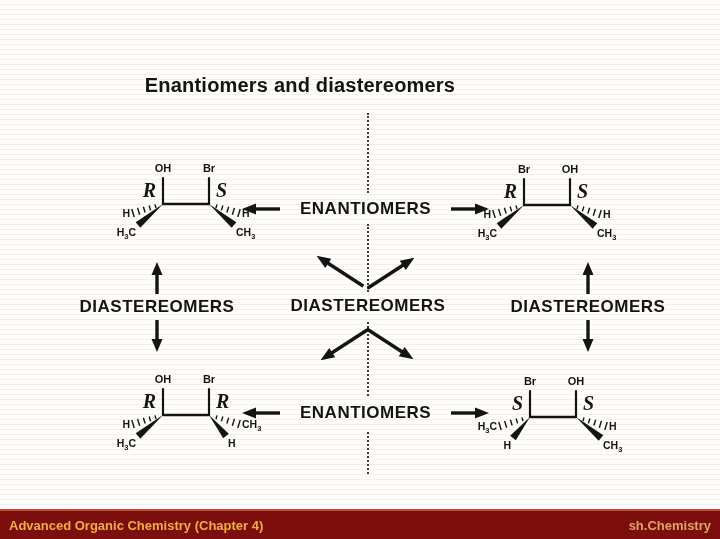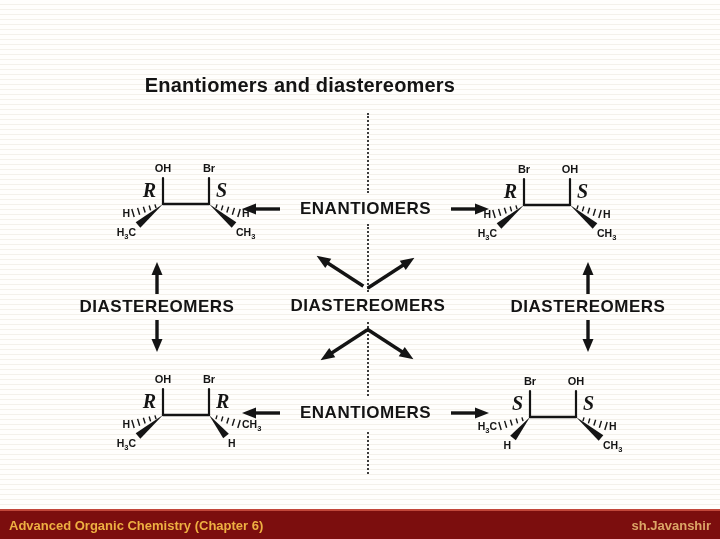--- a/index.html
+++ b/index.html
@@ -216,18 +216,18 @@
         <line x1="0" y1="8" x2="45" y2="8" stroke="#141414" stroke-width="3.4"></line>
         <polygon fill="#141414" points="56,8 42,2.5 42,13.5"></polygon>
       </svg></span>
   <div class="diast-center">
     <span class="big-label">DIASTEREOMERS</span>
   </div>
 
   <div class="footer">
     <div class="footer-stripe"></div>
     <div class="footer-bar">
-      <span class="footer-left">Advanced Organic Chemistry (Chapter 6)</span>
-      <span class="footer-right">sh.Javanshir</span>
+      <span class="footer-left">Advanced Organic Chemistry (Chapter 4)</span>
+      <span class="footer-right">sh.Chemistry</span>
     </div>
   </div>
 
 </div>
 
 </body></html>

